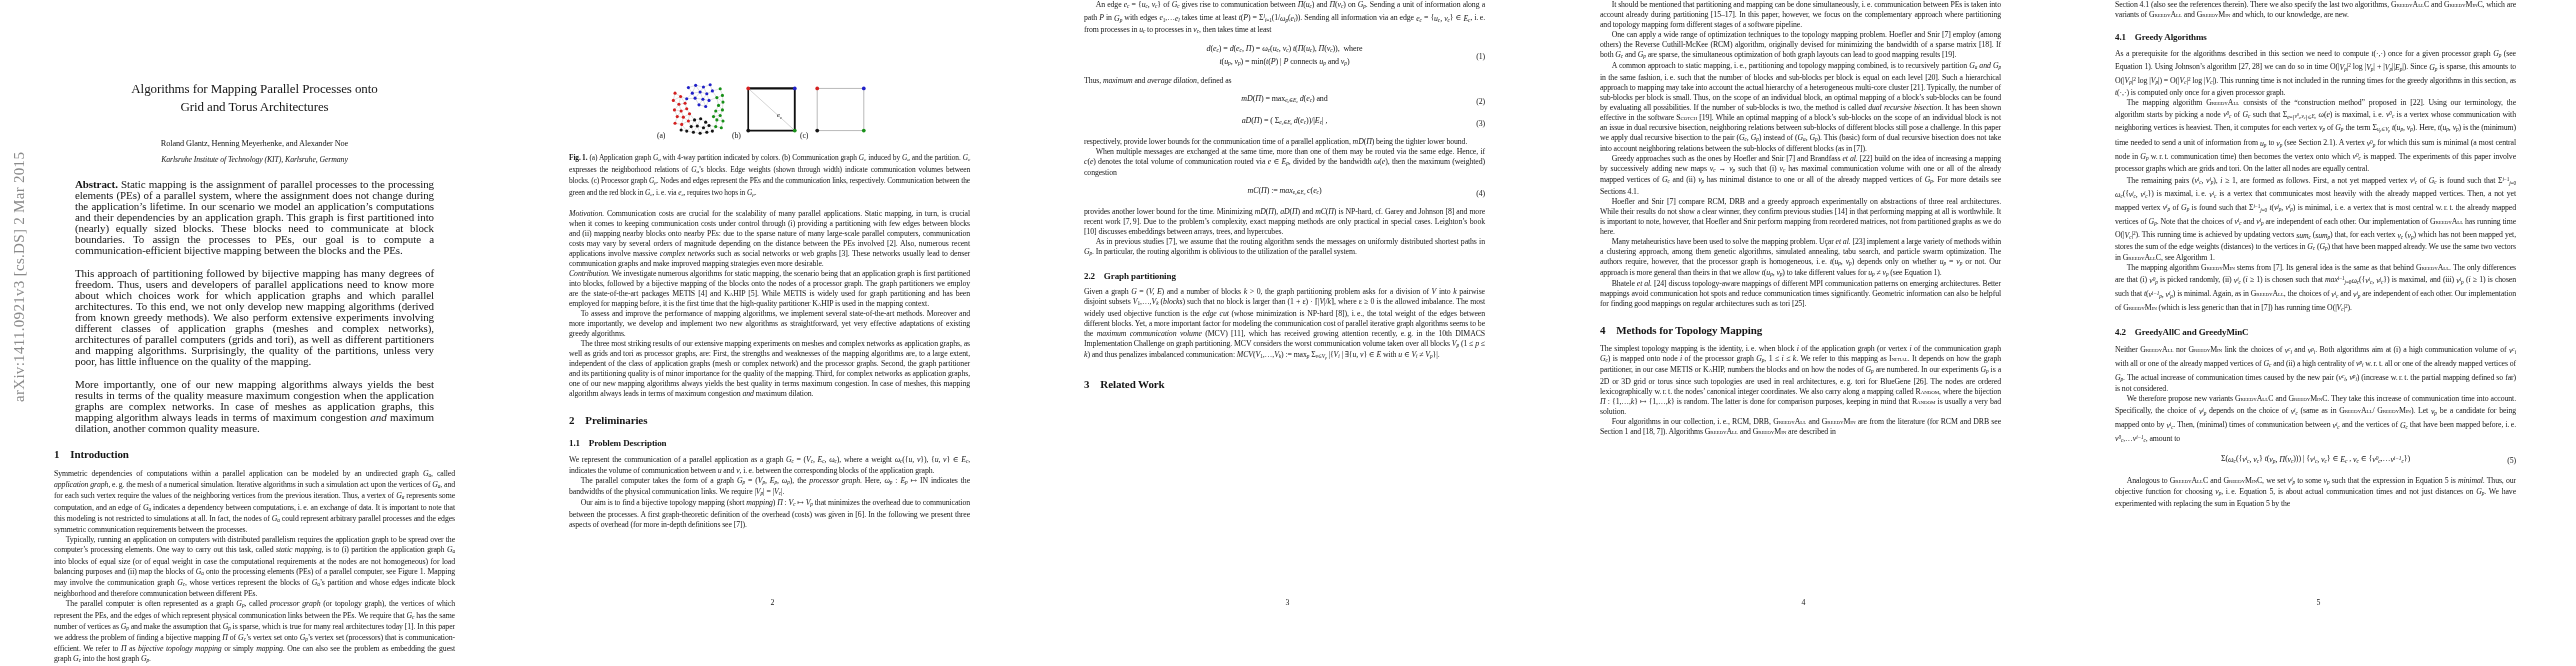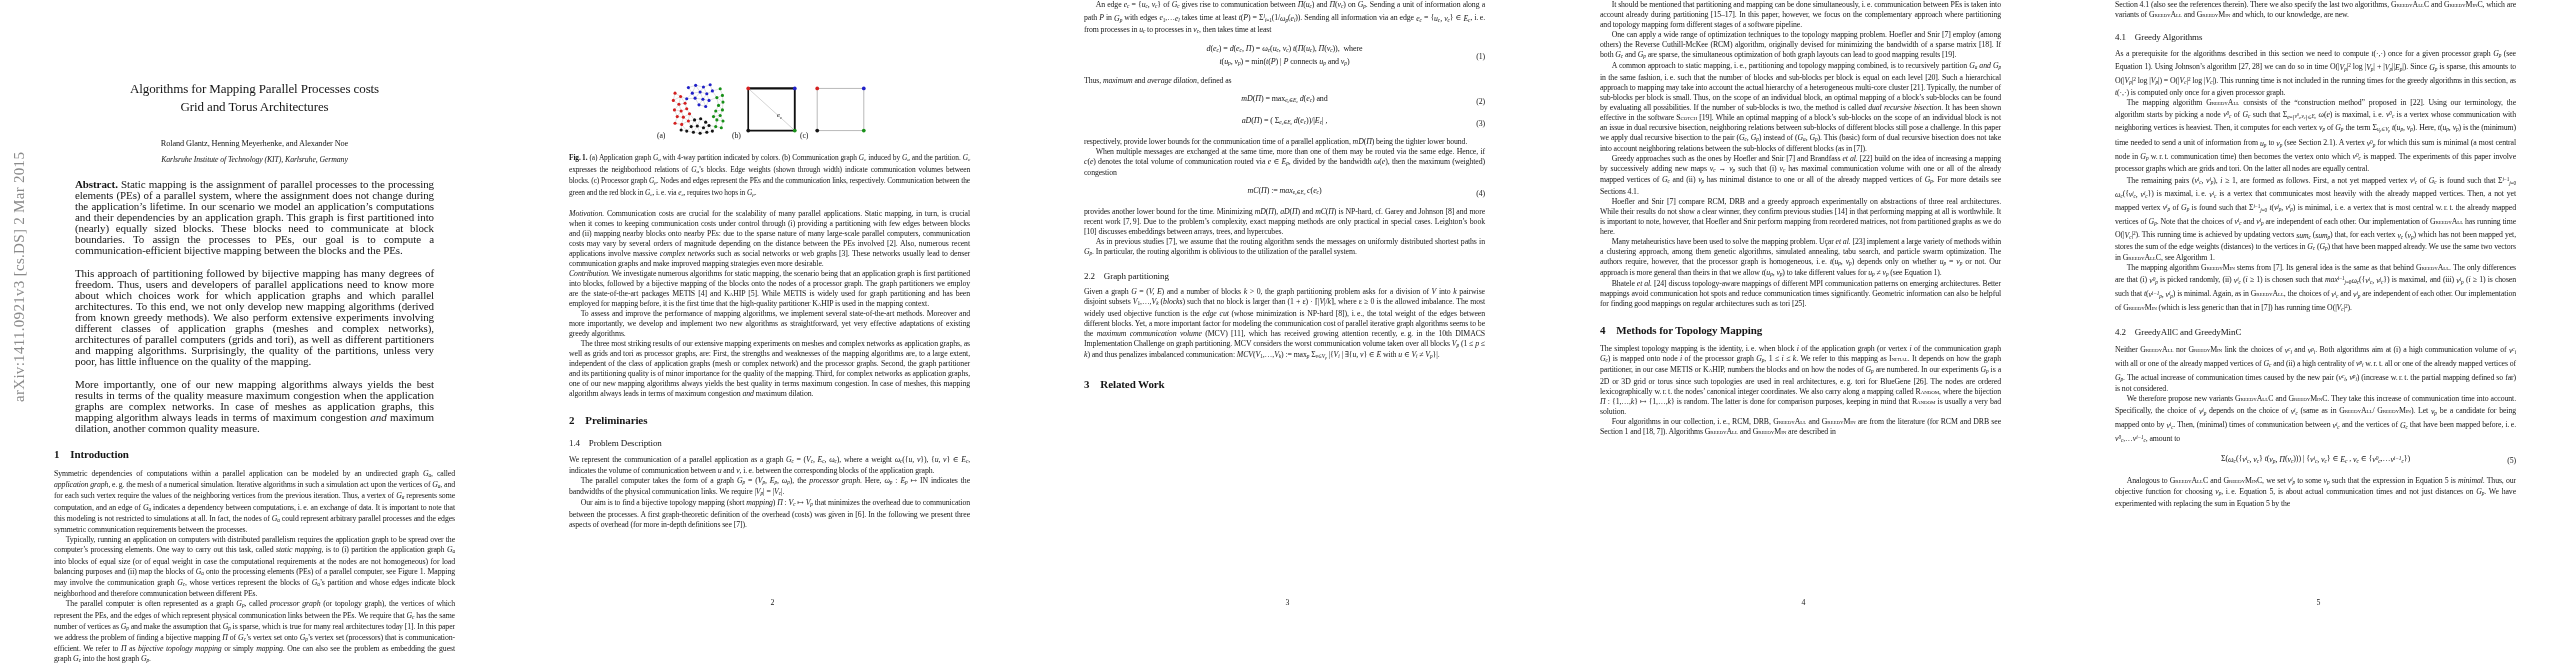--- a/index.html
+++ b/index.html
@@ -11,21 +11,21 @@
   .page{position:absolute;top:0;width:515px;height:667px;background:#fff;overflow:hidden;}
   .content{position:absolute;left:54px;top:0;width:401px;}
   .para{font-size:7.8px;line-height:10px;text-align:justify;margin:0;hyphens:auto;-webkit-hyphens:auto;}
   .indent{text-indent:11.7px;}
   .title{font-size:13px;line-height:18.3px;text-align:center;margin-top:80px;white-space:pre-line;}
   .authors{font-size:8.3px;text-align:center;margin-top:22px;}
   .affil{font-size:7.8px;text-align:center;margin-top:7.8px;font-style:italic;}
   .abstract{margin:14.5px 21px 0;font-size:11px;line-height:11px;text-align:justify;}
   .abstract + .abstract{margin-top:12px;}
   .h1{font-size:11px;font-weight:bold;margin:14.5px 0 8.3px;}
-  .h2{font-size:9px;font-weight:normal;margin:12.2px 0 6.7px;}
+  .h2{font-size:9px;font-weight:bold;margin:12.2px 0 6.7px;}
   .eq{position:relative;text-align:center;margin:6.7px 0;font-size:8px;line-height:11px;}
   .eq .eqnum{position:absolute;right:0;top:50%;transform:translateY(-50%);font-size:7.8px;}
   .caption{font-size:7.4px;line-height:9.6px;text-align:justify;margin:7.8px 0 9px;}
   .figure{position:relative;margin-top:82px;height:63px;}
   .figure svg{position:absolute;}
   .figlabel{position:absolute;font-size:7.8px;}
   .pagenum{position:absolute;left:0;width:515px;top:598px;text-align:center;font-size:7.8px;}
   .arxiv-stamp{
     position:absolute;left:11px;top:125px;height:303px;
     writing-mode:vertical-rl;transform:rotate(180deg);
@@ -35,21 +35,21 @@
   sup{font-size:0.68em;vertical-align:0.45em;}
   .sc{font-variant:small-caps;}
   i{font-style:italic;}
 </style>
 </head>
 <body>
 
 <div class="page" style="left:0px">
   <div class="arxiv-stamp">arXiv:1411.0921v3  [cs.DS]  2 Mar 2015</div>
   <div class="content">
-      <div class="title">Algorithms for Mapping Parallel Processes costs
+      <div class="title">Algorithms for Mapping Parallel Processes onto
 Grid and Torus Architectures</div>
       <div class="authors">Roland Glantz, Henning Meyerhenke, and Alexander Noe</div>
       <div class="affil">Karlsruhe Institute of Technology (KIT), Karlsruhe, Germany</div>
       <div class="abstract"><b>Abstract.</b> Static mapping is the assignment of parallel processes to the processing elements (PEs) of a parallel system, where the assignment does not change during the application’s lifetime. In our scenario we model an application’s computations and their dependencies by an application graph. This graph is first partitioned into (nearly) equally sized blocks. These blocks need to communicate at block boundaries. To assign the processes to PEs, our goal is to compute a communication-efficient bijective mapping between the blocks and the PEs.</div>
       <div class="abstract">This approach of partitioning followed by bijective mapping has many degrees of freedom. Thus, users and developers of parallel applications need to know more about which choices work for which application graphs and which parallel architectures. To this end, we not only develop new mapping algorithms (derived from known greedy methods). We also perform extensive experiments involving different classes of application graphs (meshes and complex networks), architectures of parallel computers (grids and tori), as well as different partitioners and mapping algorithms. Surprisingly, the quality of the partitions, unless very poor, has little influence on the quality of the mapping.</div>
       <div class="abstract">More importantly, one of our new mapping algorithms always yields the best results in terms of the quality measure maximum congestion when the application graphs are complex networks. In case of meshes as application graphs, this mapping algorithm always leads in terms of maximum congestion <i>and</i> maximum dilation, another common quality measure.</div>
       <div class="h1">1 Introduction</div>
       <div class="para">Symmetric dependencies of computations within a parallel application can be modeled by an undirected graph <i>G<sub>a</sub></i>, called <i>application graph</i>, e. g. the mesh of a numerical simulation. Iterative algorithms in such a simulation act upon the vertices of <i>G<sub>a</sub></i>, and for each such vertex require the values of the neighboring vertices from the previous iteration. Thus, a vertex of <i>G<sub>a</sub></i> represents some computation, and an edge of <i>G<sub>a</sub></i> indicates a dependency between computations, i. e. an exchange of data. It is important to note that this modeling is not restricted to simulations at all. In fact, the nodes of <i>G<sub>a</sub></i> could represent arbitrary parallel processes and the edges symmetric communication requirements between the processes.</div>
       <div class="para indent">Typically, running an application on computers with distributed parallelism requires the application graph to be spread over the computer’s processing elements. One way to carry out this task, called <i>static mapping</i>, is to (i) partition the application graph <i>G<sub>a</sub></i> into blocks of equal size (or of equal weight in case the computational requirements at the nodes are not homogeneous) for load balancing purposes and (ii) map the blocks of <i>G<sub>a</sub></i> onto the processing elements (PEs) of a parallel computer, see Figure 1. Mapping may involve the communication graph <i>G<sub>c</sub></i>, whose vertices represent the blocks of <i>G<sub>a</sub></i>’s partition and whose edges indicate block neighborhood and therefore communication between different PEs.</div>
       <div class="para indent">The parallel computer is often represented as a graph <i>G<sub>p</sub></i>, called <i>processor graph</i> (or topology graph), the vertices of which represent the PEs, and the edges of which represent physical communication links between the PEs. We require that <i>G<sub>c</sub></i> has the same number of vertices as <i>G<sub>p</sub></i> and make the assumption that <i>G<sub>p</sub></i> is sparse, which is true for many real architectures today [1]. In this paper we address the problem of finding a bijective mapping <i>Π</i> of <i>G<sub>c</sub></i>’s vertex set onto <i>G<sub>p</sub></i>’s vertex set (processors) that is communication-efficient. We refer to <i>Π</i> as <i>bijective topology mapping</i> or simply <i>mapping</i>. One can also see the problem as embedding the guest graph <i>G<sub>c</sub></i> into the host graph <i>G<sub>p</sub></i>.</div>
@@ -245,21 +245,21 @@
         <div class="figlabel" style="left: 88px; top: 49px;">(a)</div>
         <div class="figlabel" style="left: 163px; top: 49px;">(b)</div>
         <div class="figlabel" style="left: 231px; top: 49px;">(c)</div>
       </div>
       <div class="caption"><b>Fig. 1.</b> (a) Application graph <i>G<sub>a</sub></i> with 4-way partition indicated by colors. (b) Communication graph <i>G<sub>c</sub></i> induced by <i>G<sub>a</sub></i> and the partition. <i>G<sub>c</sub></i> expresses the neighborhood relations of <i>G<sub>a</sub></i>’s blocks. Edge weights (shown through width) indicate communication volumes between blocks. (c) Processor graph <i>G<sub>p</sub></i>. Nodes and edges represent the PEs and the communication links, respectively. Communication between the green and the red block in <i>G<sub>c</sub></i>, i. e. via <i>e<sub>c</sub></i>, requires two hops in <i>G<sub>p</sub></i>.</div>
       <div class="para"><i>Motivation.</i> Communication costs are crucial for the scalability of many parallel applications. Static mapping, in turn, is crucial when it comes to keeping communication costs under control through (i) providing a partitioning with few edges between blocks and (ii) mapping nearby blocks onto nearby PEs: due to the sparse nature of many large-scale parallel computers, communication costs may vary by several orders of magnitude depending on the distance between the PEs involved [2]. Also, numerous recent applications involve massive <i>complex networks</i> such as social networks or web graphs [3]. These networks usually lead to denser communication graphs and make improved mapping strategies even more desirable.</div>
       <div class="para"><i>Contribution.</i> We investigate numerous algorithms for static mapping, the scenario being that an application graph is first partitioned into blocks, followed by a bijective mapping of the blocks onto the nodes of a processor graph. The graph partitioners we employ are the state-of-the-art packages METIS [4] and K<span class="sc">a</span>HIP [5]. While METIS is widely used for graph partitioning and has been employed for mapping before, it is the first time that the high-quality partitioner K<span class="sc">a</span>HIP is used in the mapping context.</div>
       <div class="para indent">To assess and improve the performance of mapping algorithms, we implement several state-of-the-art methods. Moreover and more importantly, we develop and implement two new algorithms as straightforward, yet very effective adaptations of existing greedy algorithms.</div>
       <div class="para indent">The three most striking results of our extensive mapping experiments on meshes and complex networks as application graphs, as well as grids and tori as processor graphs, are: First, the strengths and weaknesses of the mapping algorithms are, to a large extent, independent of the class of application graphs (mesh or complex network) and the processor graphs. Second, the graph partitioner and its partitioning quality is of minor importance for the quality of the mapping. Third, for complex networks as application graphs, one of our new mapping algorithms always yields the best quality in terms maximum congestion. In case of meshes, this mapping algorithm always leads in terms of maximum congestion <i>and</i> maximum dilation.</div>
       <div class="h1">2 Preliminaries</div>
-      <div class="h2">1.4 Problem Description</div>
+      <div class="h2">1.1 Problem Description</div>
       <div class="para">We represent the communication of a parallel application as a graph <i>G<sub>c</sub></i> = (<i>V<sub>c</sub>, E<sub>c</sub>, ω<sub>c</sub></i>), where a weight <i>ω<sub>c</sub></i>({<i>u, v</i>}), {<i>u, v</i>} ∈ <i>E<sub>c</sub></i>, indicates the volume of communication between <i>u</i> and <i>v</i>, i. e. between the corresponding blocks of the application graph.</div>
       <div class="para indent">The parallel computer takes the form of a graph <i>G<sub>p</sub></i> = (<i>V<sub>p</sub>, E<sub>p</sub>, ω<sub>p</sub></i>), the <i>processor graph</i>. Here, <i>ω<sub>p</sub></i> : <i>E<sub>p</sub></i> ↦ IN indicates the bandwidths of the physical communication links. We require |<i>V<sub>p</sub></i>| = |<i>V<sub>c</sub></i>|.</div>
       <div class="para indent">Our aim is to find a bijective topology mapping (short <i>mapping</i>) <i>Π</i> : <i>V<sub>c</sub></i> ↦ <i>V<sub>p</sub></i> that minimizes the overhead due to communication between the processes. A first graph-theoretic definition of the overhead (costs) was given in [6]. In the following we present three aspects of overhead (for more in-depth definitions see [7]).</div>
     </div>
 <div class="pagenum">2</div>
   </div>
 <div class="page" style="left:1030px">
   <div class="content">
       <div class="para indent">An edge <i>e<sub>c</sub></i> = {<i>u<sub>c</sub>, v<sub>c</sub></i>} of <i>G<sub>c</sub></i> gives rise to communication between <i>Π</i>(<i>u<sub>c</sub></i>) and <i>Π</i>(<i>v<sub>c</sub></i>) on <i>G<sub>p</sub></i>. Sending a unit of information along a path <i>P</i> in <i>G<sub>p</sub></i> with edges <i>e</i><sub>1</sub>,…<i>e<sub>l</sub></i> takes time at least <i>t</i>(<i>P</i>) = Σ<sup><i>l</i></sup><sub><i>i</i>=1</sub>(1/<i>ω<sub>p</sub></i>(<i>e<sub>i</sub></i>)). Sending all information via an edge <i>e<sub>c</sub></i> = {<i>u<sub>c</sub>, v<sub>c</sub></i>} ∈ <i>E<sub>c</sub></i>, i. e. from processes in <i>u<sub>c</sub></i> to processes in <i>v<sub>c</sub></i>, then takes time at least</div>
       <div class="eq"><span><i>d</i>(<i>e<sub>c</sub></i>) = <i>d</i>(<i>e<sub>c</sub>, Π</i>) = <i>ω<sub>c</sub></i>(<i>u<sub>c</sub>, v<sub>c</sub></i>) <i>t</i>(<i>Π</i>(<i>u<sub>c</sub></i>), <i>Π</i>(<i>v<sub>c</sub></i>)),&nbsp; where<br><i>t</i>(<i>u<sub>p</sub>, v<sub>p</sub></i>) = min(<i>t</i>(<i>P</i>) | <i>P</i> connects <i>u<sub>p</sub></i> and <i>v<sub>p</sub></i>)</span><span class="eqnum">(1)</span></div>

